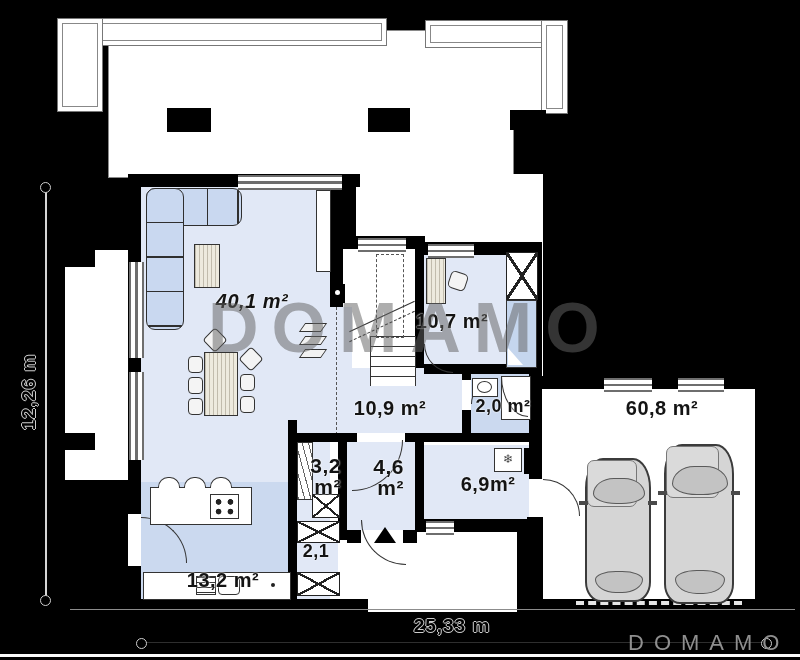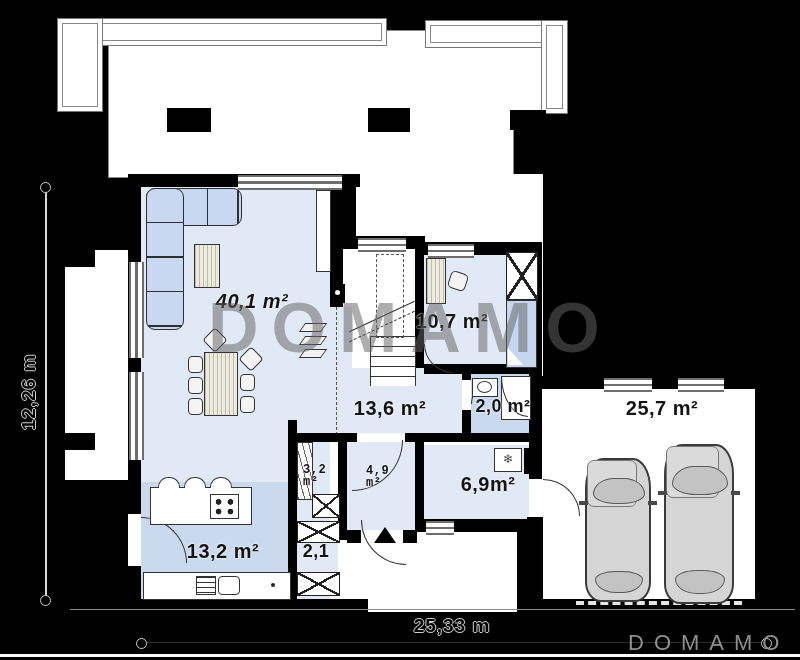--- a/index.html
+++ b/index.html
@@ -35,21 +35,21 @@
         border:1.5px solid #2f2f2f;border-radius:9px;}
   .sofa.vert{background:repeating-linear-gradient(to bottom,transparent 0 33px,#2f2f2f 33px 34.5px),#c9d8f0;}
   .wood{position:absolute;background:repeating-linear-gradient(to right,rgba(110,100,80,.35) 0 1px,transparent 1px 4px),#edeade;
         border:1.5px solid #333;}
   .chair{position:absolute;background:#f4f4f4;border:1.3px solid #333;border-radius:4px;}
   .stool{position:absolute;background:#fff;border:1.4px solid #333;border-bottom:none;border-radius:10px 10px 0 0;}
   .furn{position:absolute;background:#fff;border:1.5px solid #333;}
   .label{position:absolute;transform:translate(-50%,-50%);font-weight:bold;font-size:20px;color:#141414;
          white-space:nowrap;letter-spacing:.5px;z-index:60;
          text-shadow:0 0 2px rgba(255,255,255,.9),0 0 2px rgba(255,255,255,.7);}
-  .label.sm{font-size:12px;white-space:normal;width:38px;text-align:left;line-height:1.02;font-family:Liberation Mono, monospace;}
+  .label.sm{font-size:21px;white-space:normal;width:38px;text-align:right;line-height:1.02;}
   .dim{position:absolute;font-weight:bold;font-size:19px;color:#000;letter-spacing:1px;white-space:nowrap;z-index:65;
        text-shadow:-1px 0 #cdcdcd,1px 0 #cdcdcd,0 -1px #cdcdcd,0 1px #cdcdcd;}
   .dot{position:absolute;width:9px;height:9px;border:1.6px solid #cfcfcf;border-radius:50%;background:#000;z-index:65;}
   .watermark{position:absolute;left:208px;top:293px;z-index:70;font-weight:bold;font-size:70px;
        letter-spacing:13px;color:rgba(100,100,100,.52);line-height:1;pointer-events:none;}
   .logo{position:absolute;left:628px;top:630px;font-size:22px;letter-spacing:10px;color:#8f8f8f;z-index:65;}
   .car{position:absolute;background:#d5d5d5;border:2px solid #3b3b3b;border-radius:18px 18px 16px 16px / 30px 30px 20px 20px;}
   .car .glass{position:absolute;background:#c3c3c3;border:1px solid #5a5a5a;}
   .car .ws{left:9%;top:13%;width:82%;height:17%;border-radius:45% 45% 50% 50% / 70% 70% 45% 45%;}
   .car .roof{left:11%;top:34%;width:78%;height:32%;background:#dadada;border:1px solid #777;border-radius:7px;}
@@ -214,28 +214,28 @@
   <div class="car" style="left:664px;top:444px;width:66px;height:156px;">
     <div class="glass ws"></div>
     <div class="roof"></div>
     <div class="glass rw"></div>
     <div class="mir" style="left:-8px;"></div>
     <div class="mir" style="right:-8px;"></div>
   </div>
 
   <div class="label" style="left:252px;top:301px;font-style:italic;">40,1 m²</div>
   <div class="label" style="left:452px;top:321px;">10,7 m²</div>
-  <div class="label" style="left:390px;top:408px;">13,6 m²</div>
+  <div class="label" style="left:390px;top:408px;">10,9 m²</div>
   <div class="label" style="left:503px;top:406px;font-size:18px;">2,0 m²</div>
   <div class="label sm" style="left:322px;top:476px;">3,2 m²</div>
-  <div class="label sm" style="left:385px;top:477px;">4,9 m²</div>
+  <div class="label sm" style="left:385px;top:477px;">4,6 m²</div>
   <div class="label" style="left:488px;top:484px;">6,9m²</div>
   <div class="label" style="left:316px;top:551px;font-size:18px;">2,1</div>
-  <div class="label" style="left:223px;top:551px;text-align:right;">13,2 m²</div>
-  <div class="label" style="left:662px;top:408px;">25,7 m²</div>
+  <div class="label" style="left:223px;top:580px;text-align:right;">13,2 m²</div>
+  <div class="label" style="left:662px;top:408px;">60,8 m²</div>
 
   <div style="position:absolute;left:45px;top:188px;width:1.5px;height:410px;background:#d6d6d6;"></div>
   <div class="dot" style="left:40px;top:182px;"></div>
   <div class="dot" style="left:40px;top:595px;"></div>
   <div class="dim" style="left:29px;top:392px;transform:translate(-50%,-50%) rotate(-90deg);">12,26 m</div>
 
   <div style="position:absolute;left:70px;top:609px;width:725px;height:1px;background:#8c8c8c;"></div>
   <div style="position:absolute;left:141px;top:642px;width:625px;height:1px;background:#2e2e2e;"></div>
   <div class="dot" style="left:136px;top:638px;"></div>
   <div class="dot" style="left:761px;top:638px;"></div>

